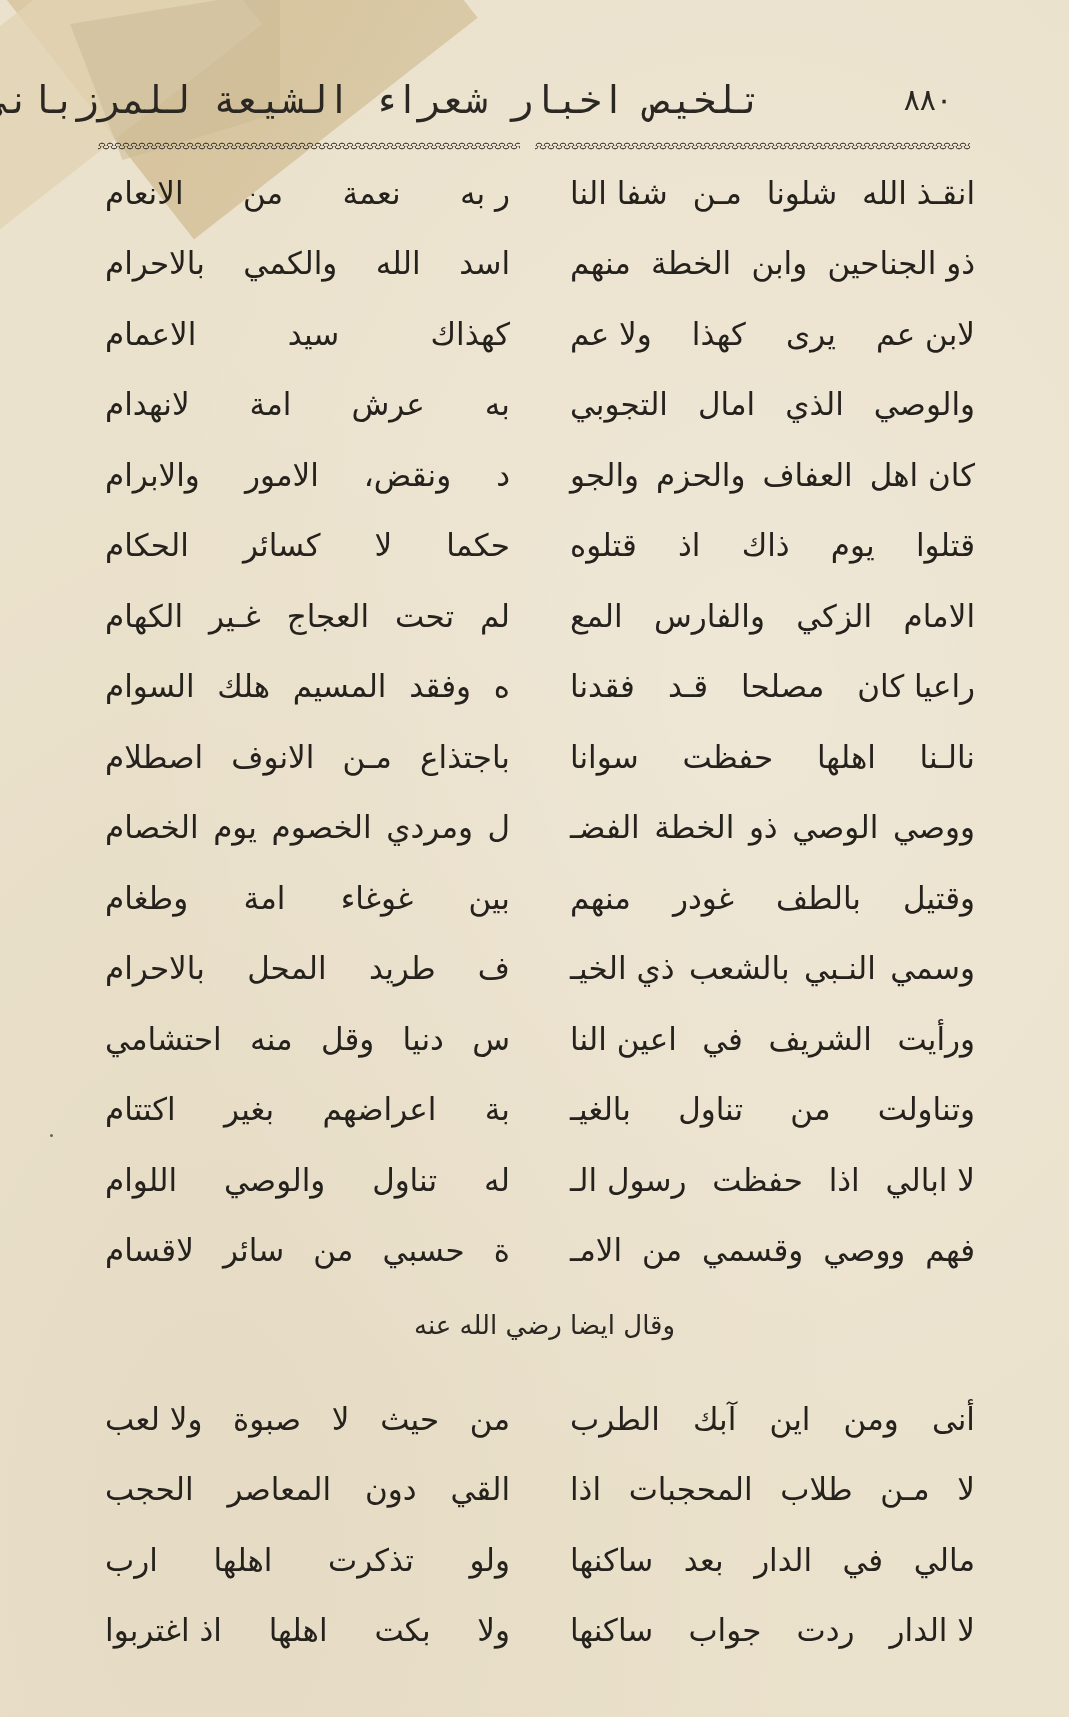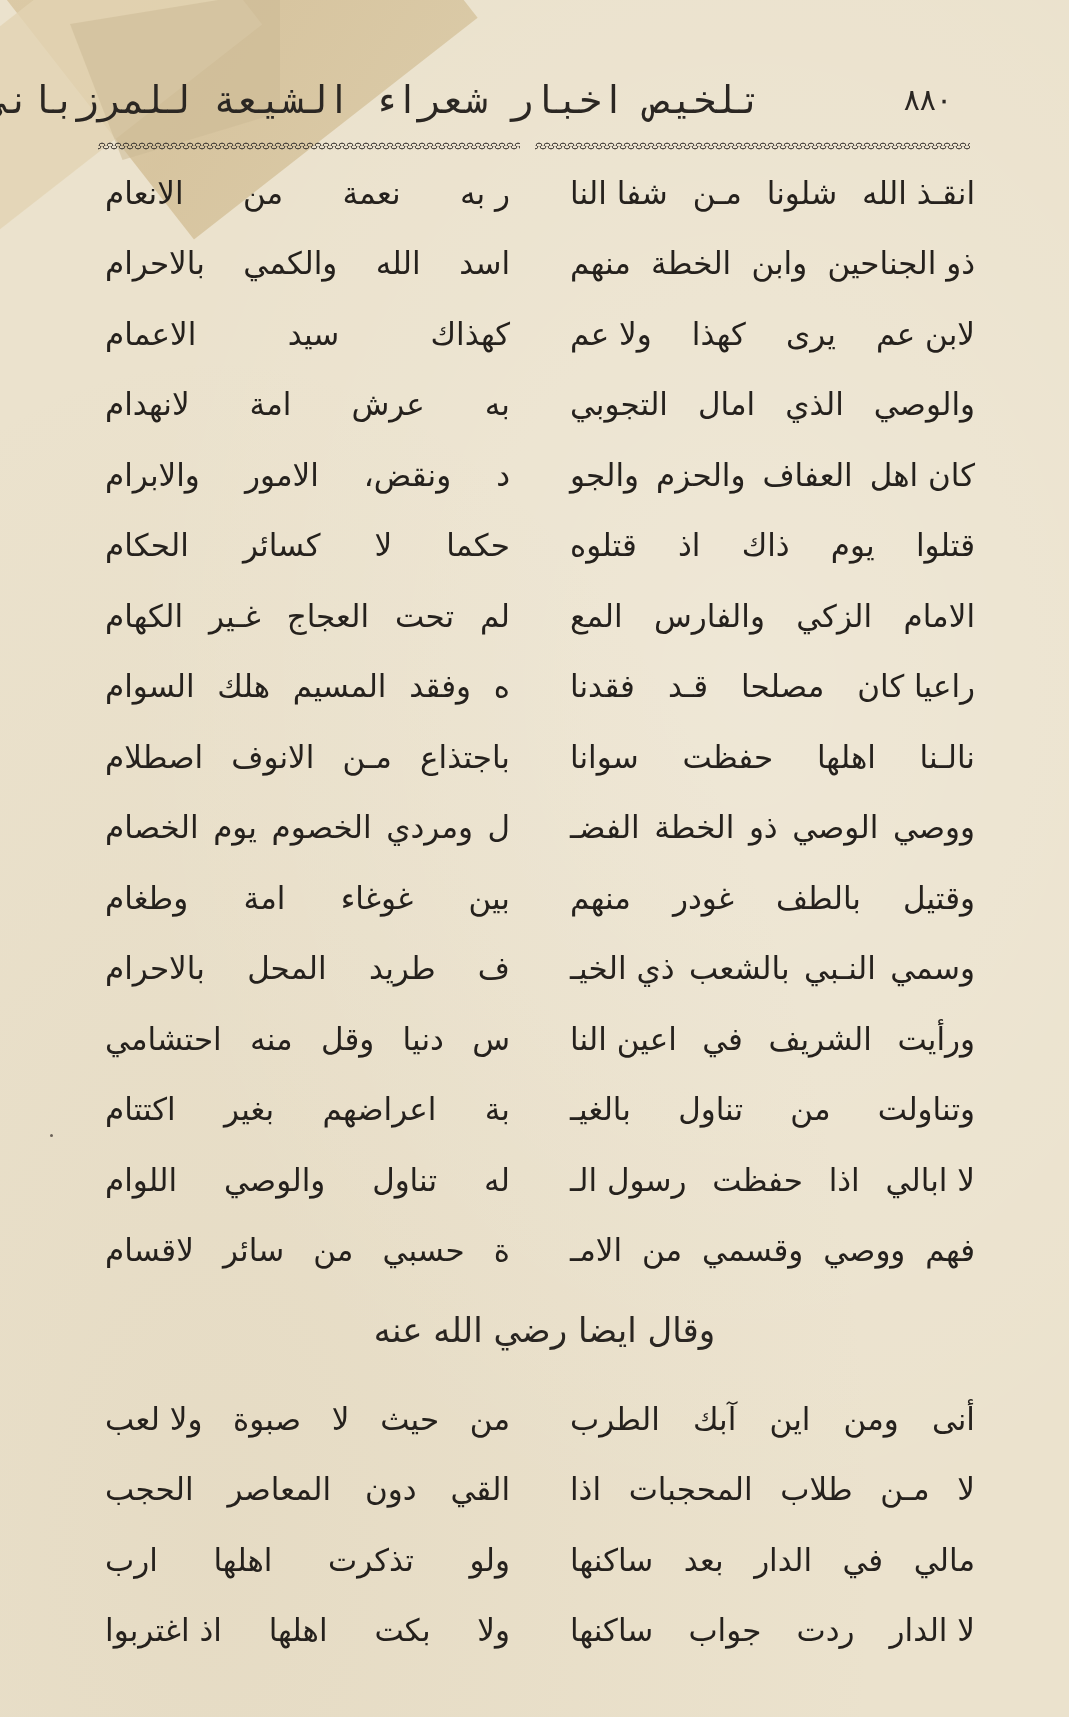--- a/index.html
+++ b/index.html
@@ -131,21 +131,21 @@
     .block-2 { top: 1384px; }
 
     .section-heading {
       position: absolute;
       top: 1310px;
       left: 0;
       width: 1069px;
       text-align: center;
       direction: rtl;
       font-family: "DejaVu Sans", sans-serif;
-      font-size: 34px;
+      font-size: 26px;
       color: #2a2622;
       padding-left: 20px;
       box-sizing: border-box;
     }
     .speck {
       position: absolute;
       width: 3px;
       height: 3px;
       border-radius: 50%;
       background: #6b6258;

